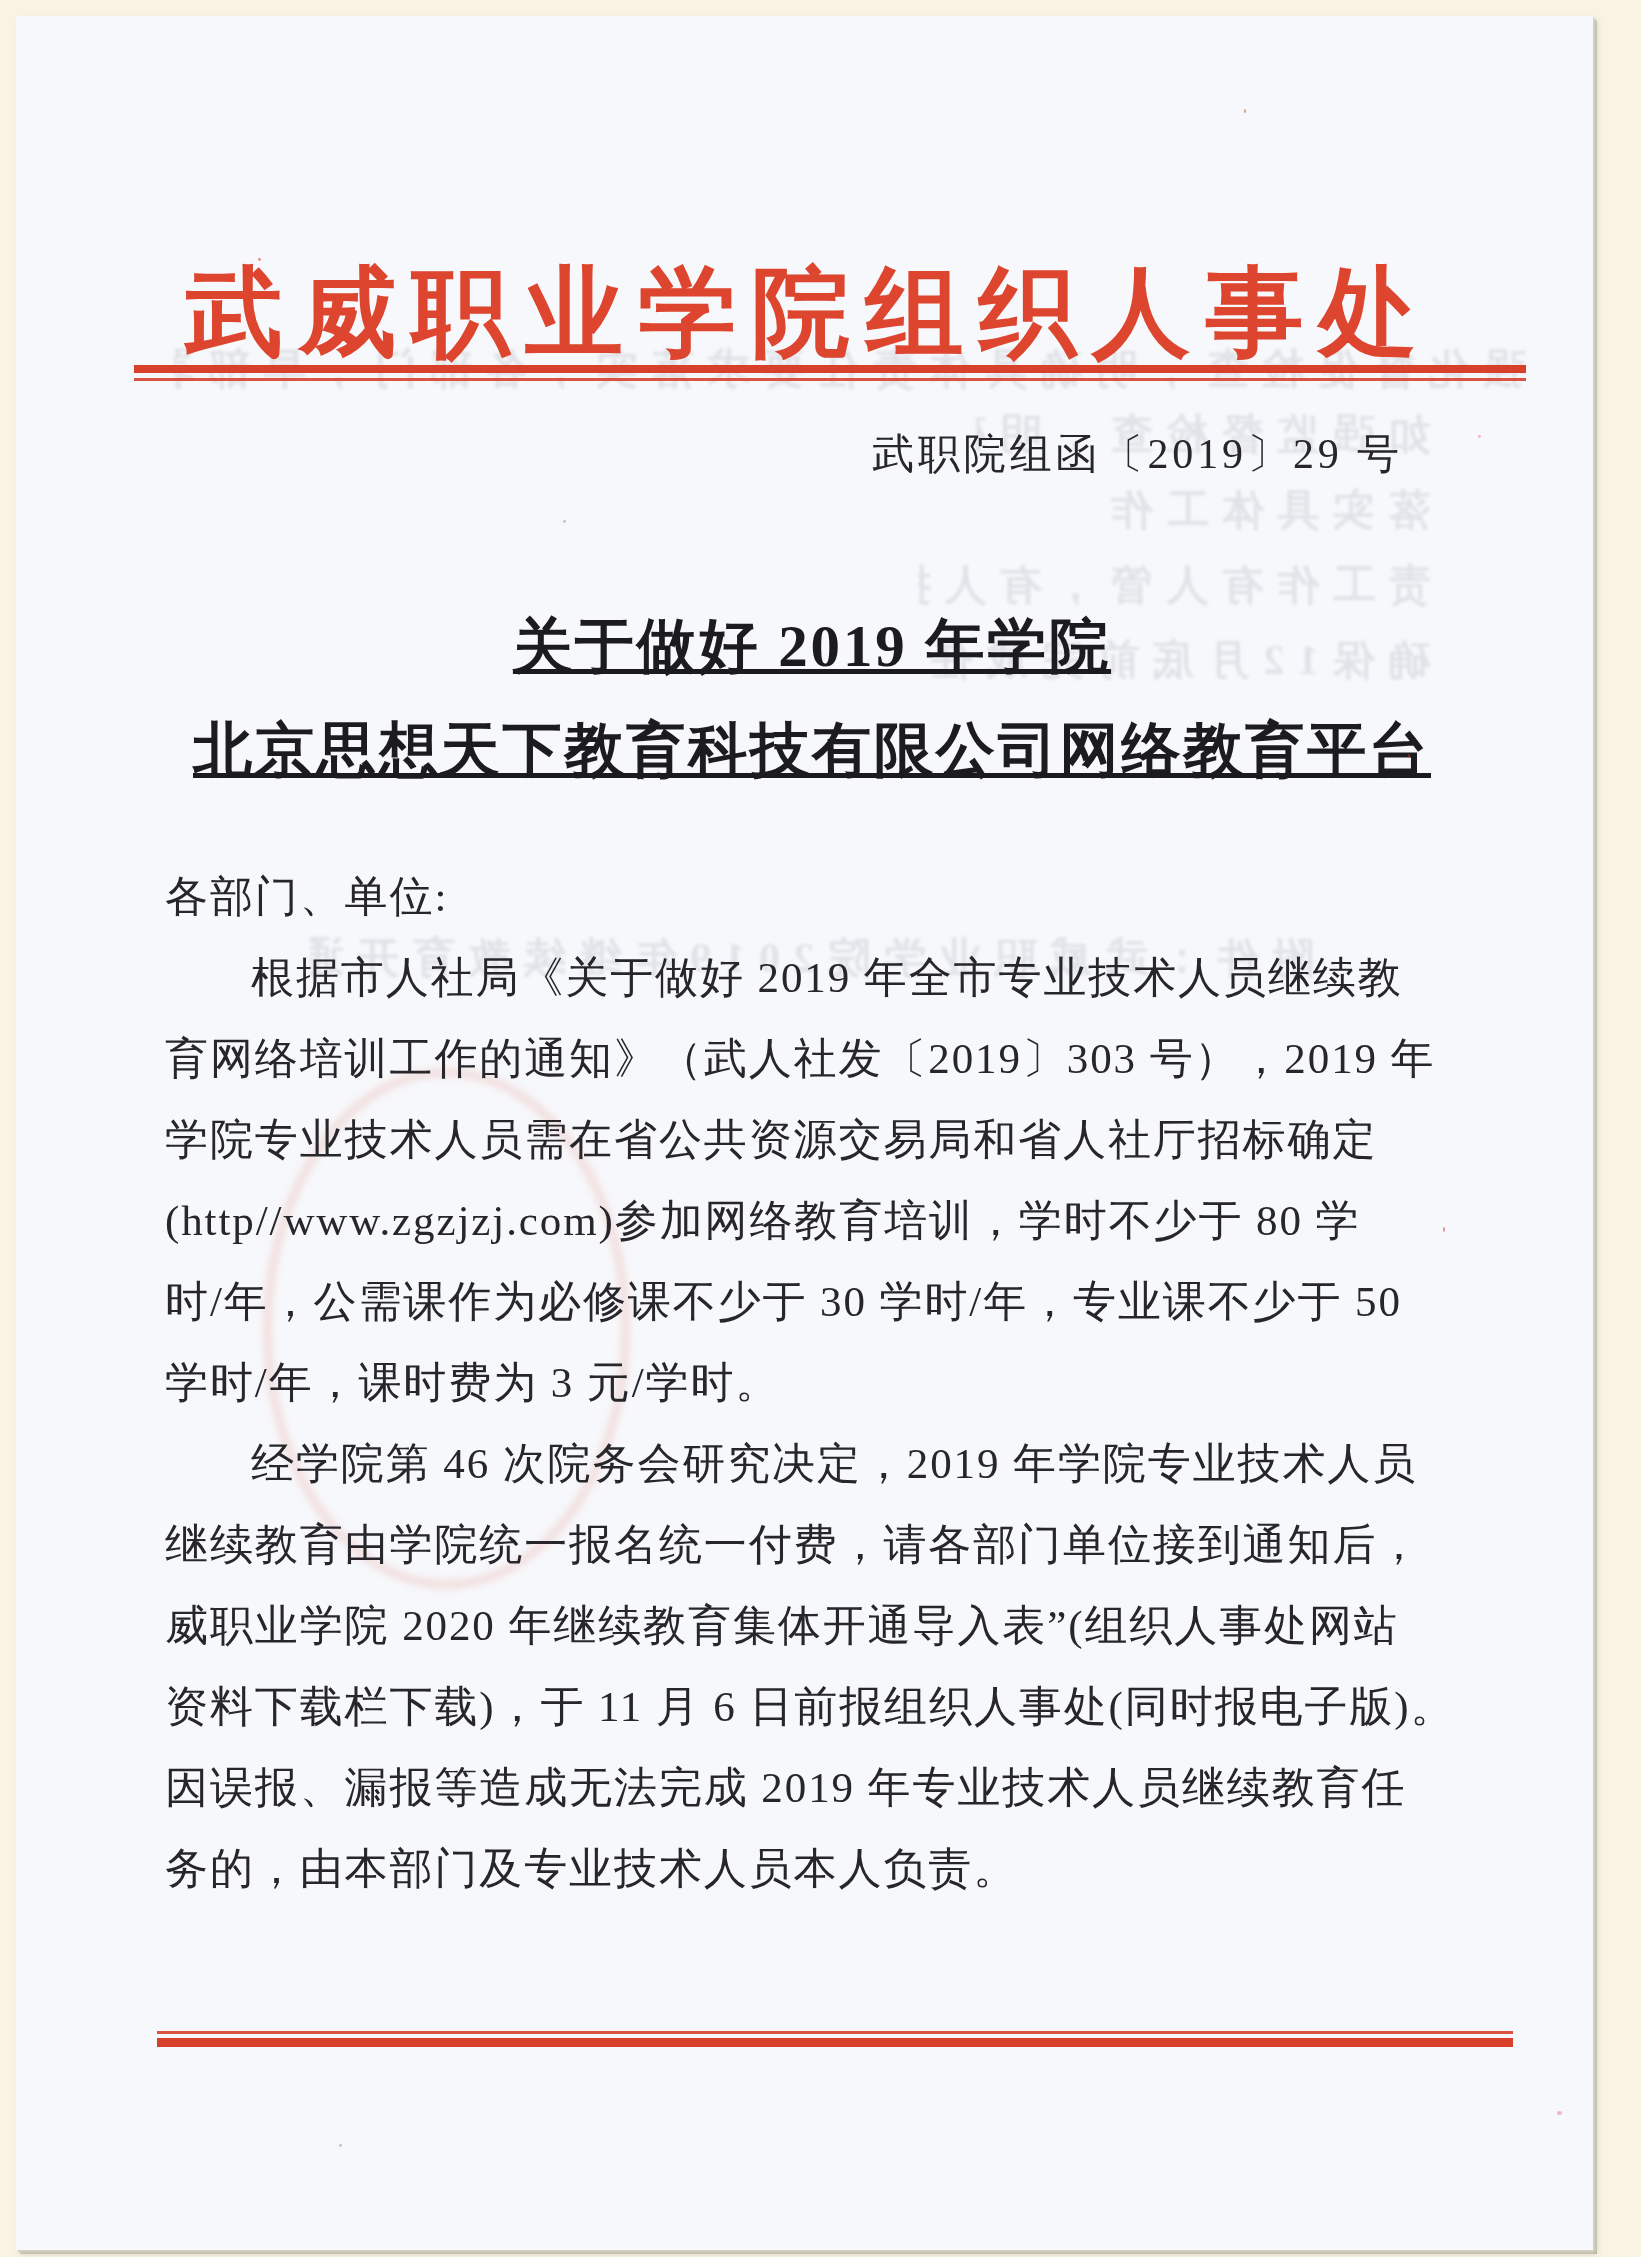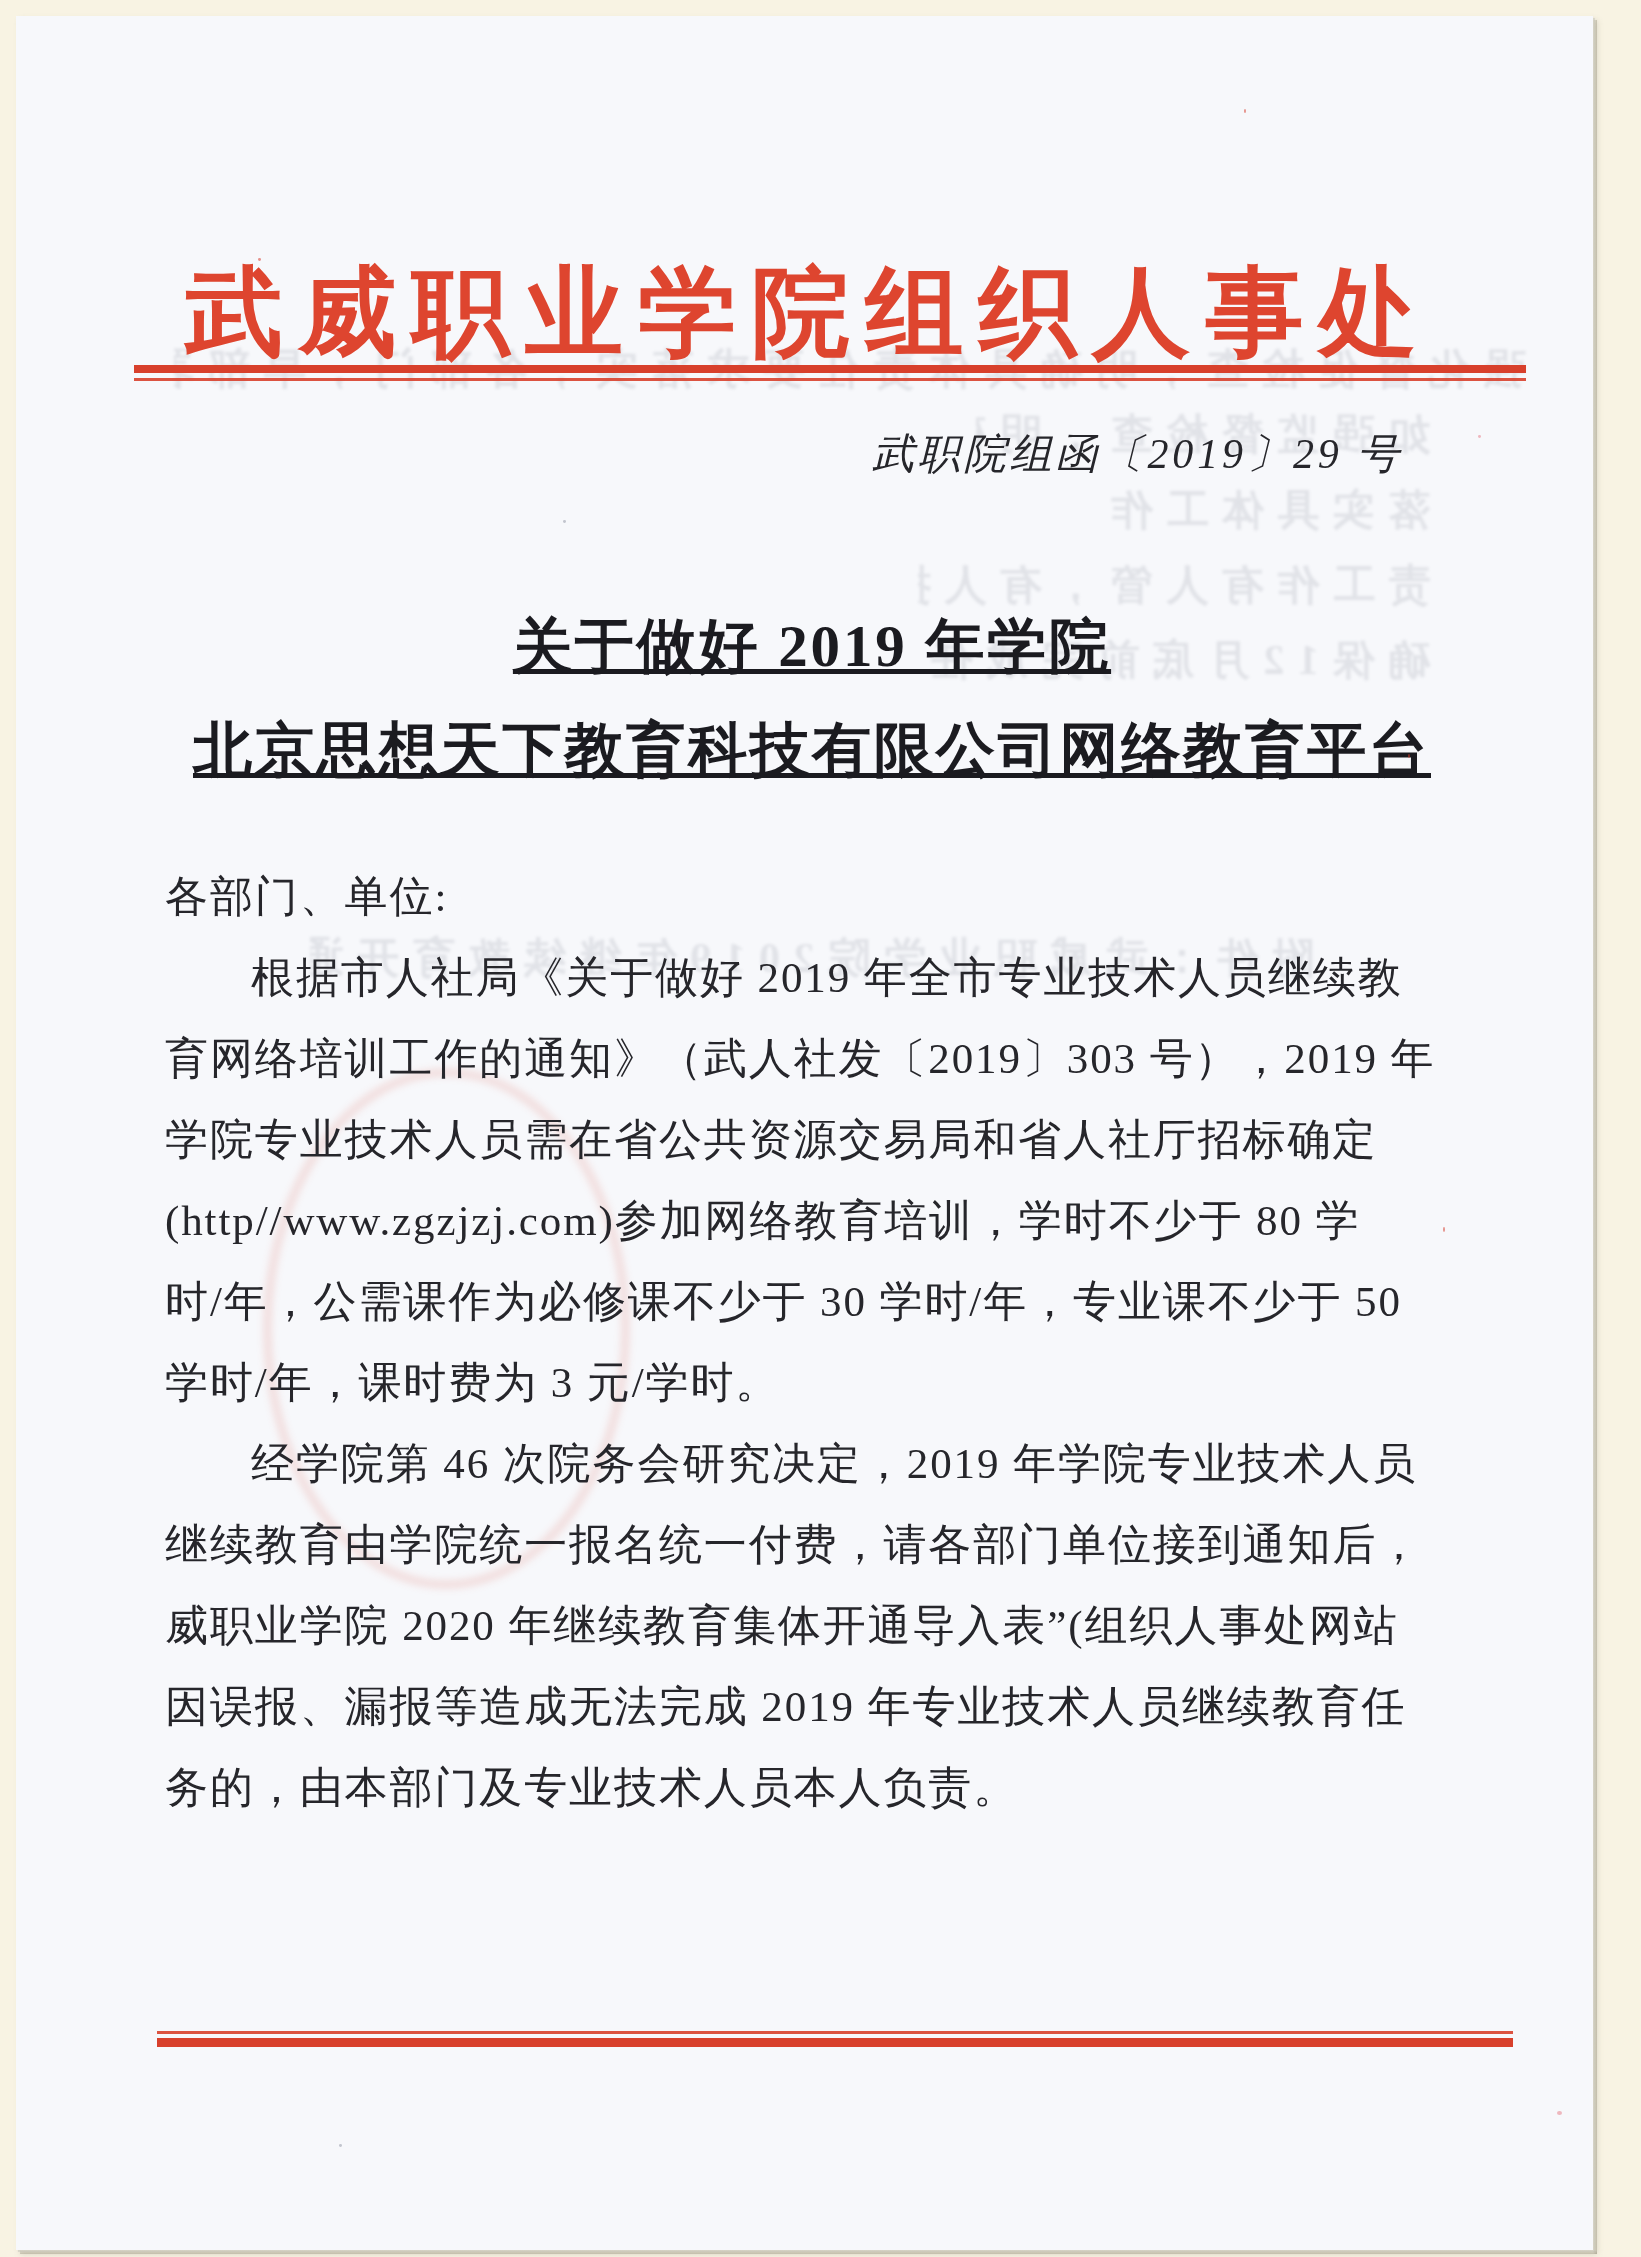--- a/index.html
+++ b/index.html
@@ -17,21 +17,21 @@
                 color:var(--red,#de452f); font-weight:bold; font-size:98px;
                 letter-spacing:15.4px; white-space:nowrap; }
 
   .rule { position:absolute; background:var(--rule-red,#d8402c); }
   .rule-top-thick  { left:114px; top:345px;  width:1392px; height:7.7px; }
   .rule-top-thin   { left:114px; top:358px;  width:1392px; height:2.9px; opacity:.9; }
   .rule-bot-thin   { left:137px; top:2011px; width:1356px; height:2.9px; opacity:.9; }
   .rule-bot-thick  { left:137px; top:2018px; width:1356px; height:8.7px; }
 
   .doc-number { position:absolute; left:852px; top:406px; font-size:42px;
-                color:var(--ink,#26262b); letter-spacing:3.9px; white-space:nowrap;font-style:italic; }
+                color:var(--ink,#26262b); letter-spacing:3.9px; white-space:nowrap; }
 
   .doc-title { position:absolute; left:116px; top:572px; width:1352px; text-align:center;
                color:#1b1b20; font-weight:bold; line-height:100px; font-size:59px;
                letter-spacing:2.9px;text-decoration:underline; }
 
   .body-block { position:absolute; left:141px; top:834px; width:1246px;
                 font-size:43px; color:var(--ink,#26262b); letter-spacing:1.9px; }
   .body-block .line { height:77px; line-height:77px; white-space:nowrap; }
   .body-block .indent { text-indent:2em; }
   .body-block .stretch { letter-spacing:11.6px; }
@@ -90,20 +90,21 @@
       <div class="line">各部门、单位:</div>
       <div class="line indent">根据市人社局《关于做好 2019 年全市专业技术人员继续教</div>
       <div class="line">育网络培训工作的通知》（武人社发〔2019〕303 号），2019 年</div>
       <div class="line">学院专业技术人员需在省公共资源交易局和省人社厅招标确定</div>
       <div class="line">(http//www.zgzjzj.com)参加网络教育培训，学时不少于 80 学</div>
       <div class="line">时/年，公需课作为必修课不少于 30 学时/年，专业课不少于 50</div>
       <div class="line">学时/年，课时费为 3 元/学时。</div>
       <div class="line indent">经学院第 46 次院务会研究决定，2019 年学院专业技术人员</div>
       <div class="line">继续教育由学院统一报名统一付费，请各部门单位接到通知后，</div>
       <div class="line">威职业学院 2020 年继续教育集体开通导入表”(组织人事处网站</div>
+      <div class="line">资料下载栏下载)，于 11 月 6 日前报组织人事处(同时报电子版)。</div>
       <div class="line">因误报、漏报等造成无法完成 2019 年专业技术人员继续教育任</div>
       <div class="line">务的，由本部门及专业技术人员本人负责。</div>
     </div>
 
     <div class="rule rule-bot-thin"></div>
     <div class="rule rule-bot-thick"></div>
 
     <div class="speck red" style="left:238px;  top:238px;  width:2.9px; height:2.9px;"></div>
     <div class="speck red" style="left:1224px; top:89px;   width:1.9px; height:3.9px;"></div>
     <div class="speck pink" style="left:1537px; top:2091px; width:4.8px; height:3.9px;"></div>

